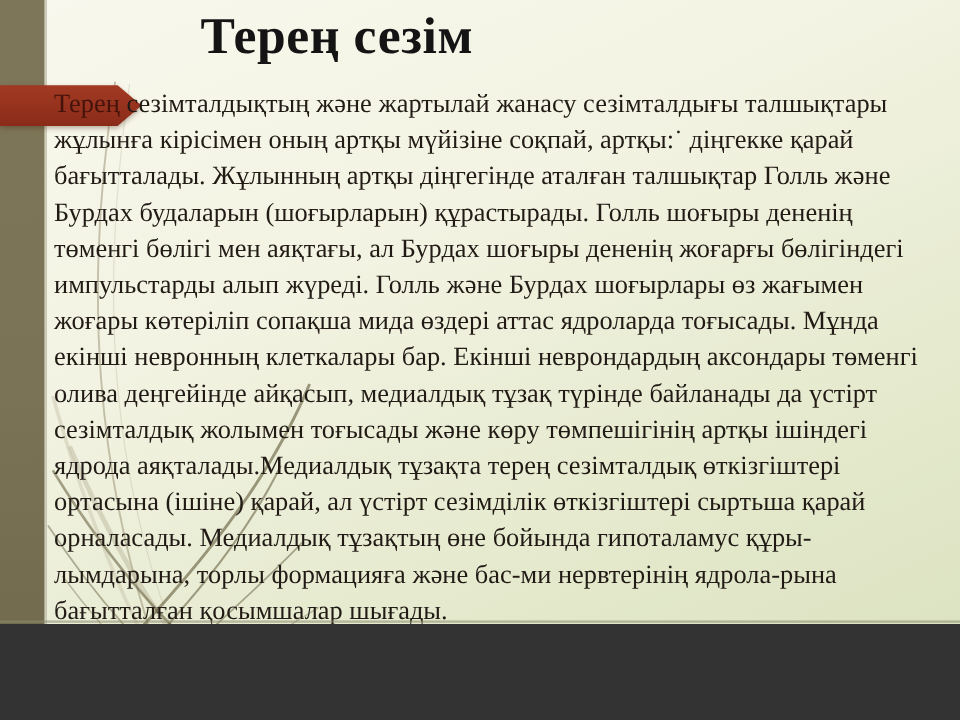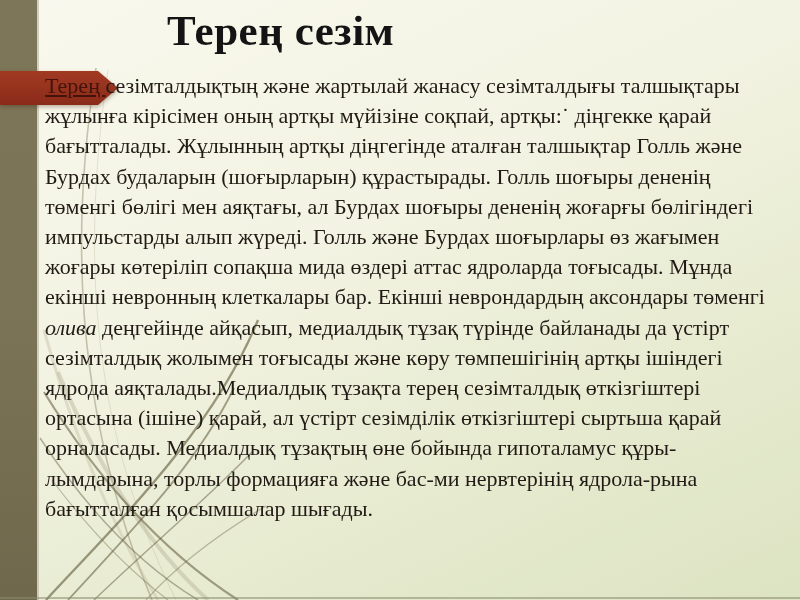--- a/index.html
+++ b/index.html
@@ -3,21 +3,21 @@
 <meta charset="utf-8">
 <style>
   html, body {
     margin: 0;
     padding: 0;
     background: #333;
   }
   .slide {
     position: relative;
     width: 800px;
-    height: 600px;
+    height: 520px;
     overflow: hidden;
     font-family: "Liberation Serif", serif;
     background: linear-gradient(155deg, #f9f8ee 0%, #f2f3e2 40%, #e7ebd0 70%, #dce3c2 100%);
   }
   .curves {
     position: absolute;
     left: 0; top: 0;
     width: 800px; height: 600px;
     pointer-events: none;
   }
@@ -49,23 +49,23 @@
     position: absolute;
     left: 45px;
     top: 71px;
     width: 742px;
     margin: 0;
     font-size: 22px;
     line-height: 30.2px;
     color: #211a15;
     text-align: left;
   }
-  .seg-accent { color: #45130b; text-decoration: underline; }
+  .seg-accent { color: #45130b; }
   .seg-normal { color: #211a15; text-align: right; }
-  .seg-italic { color: #211a15; font-style: italic; }
+  .seg-italic { color: #211a15; }
   .bottom-line {
     position: absolute;
     left: 0; right: 0; bottom: 1px;
     height: 2px;
     background: rgba(138,140,112,0.55);
   }
 </style>
 </head>
 <body>
 

